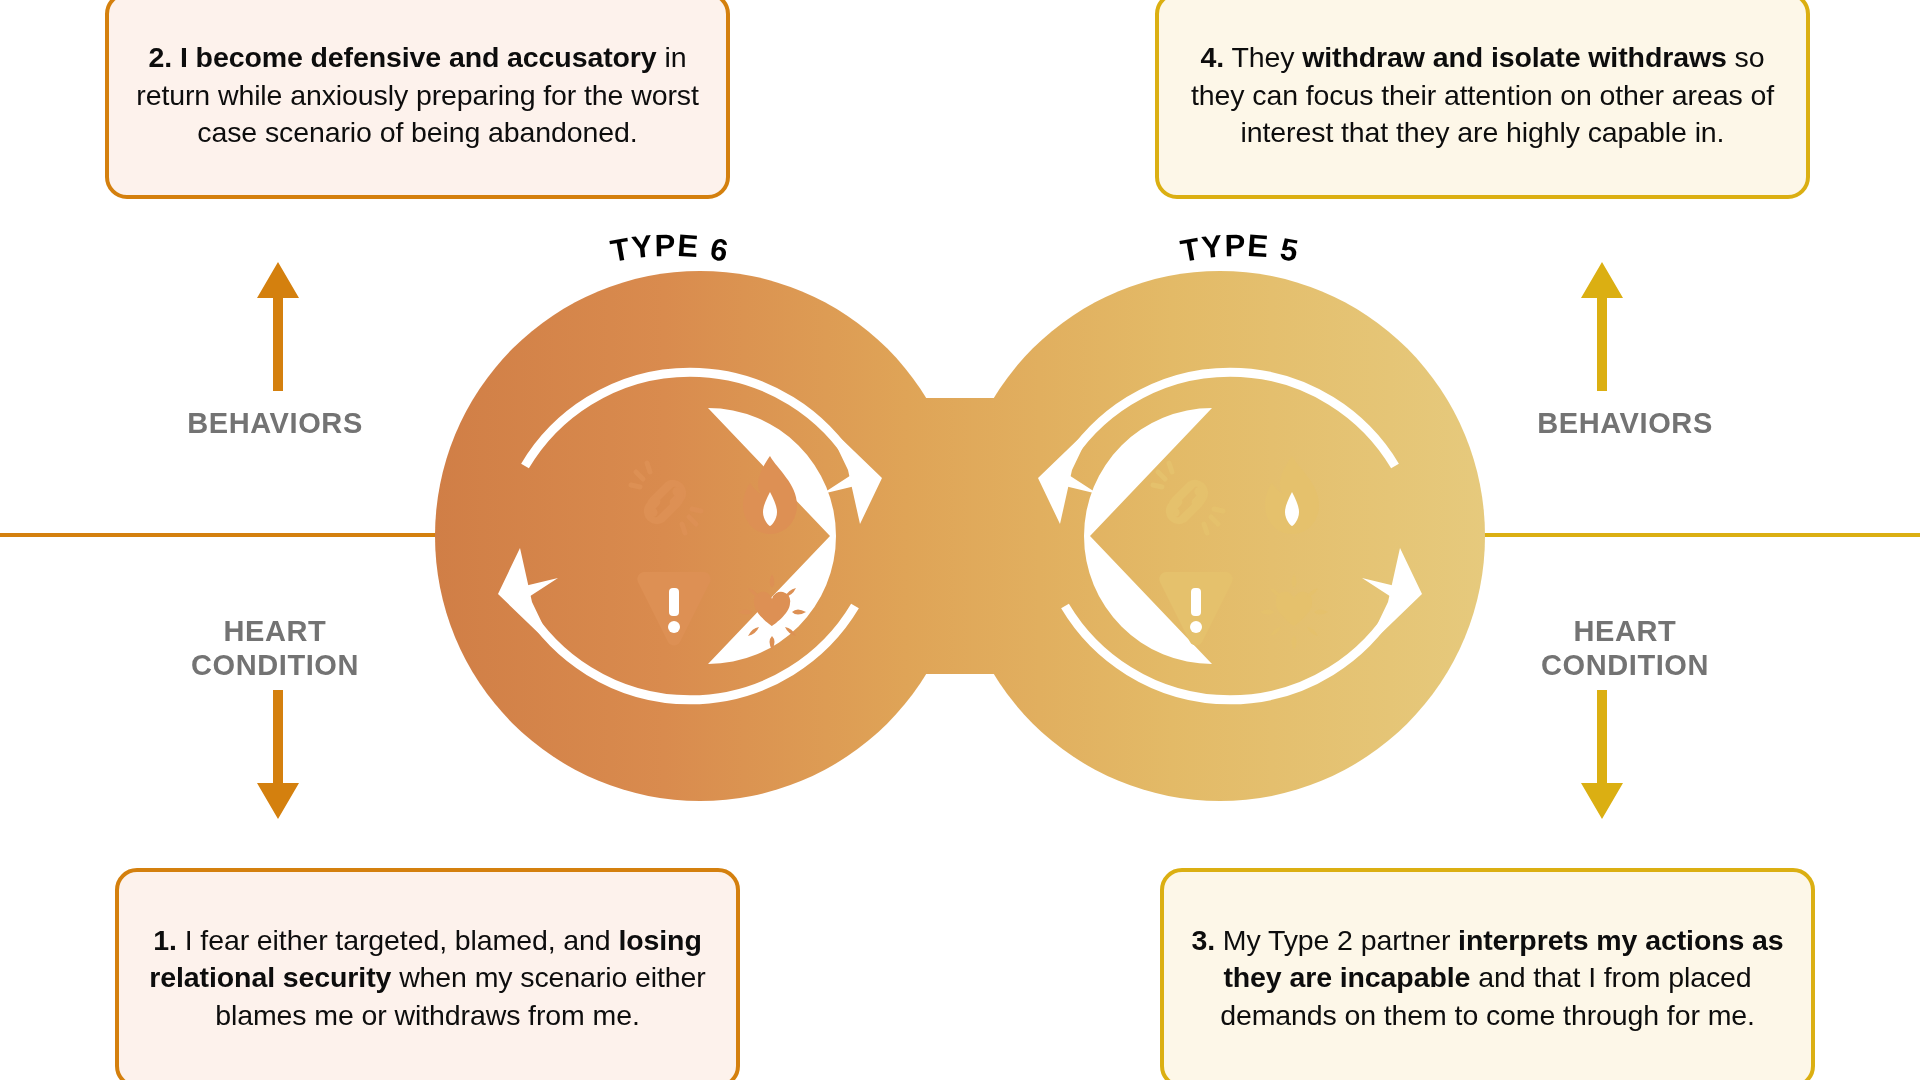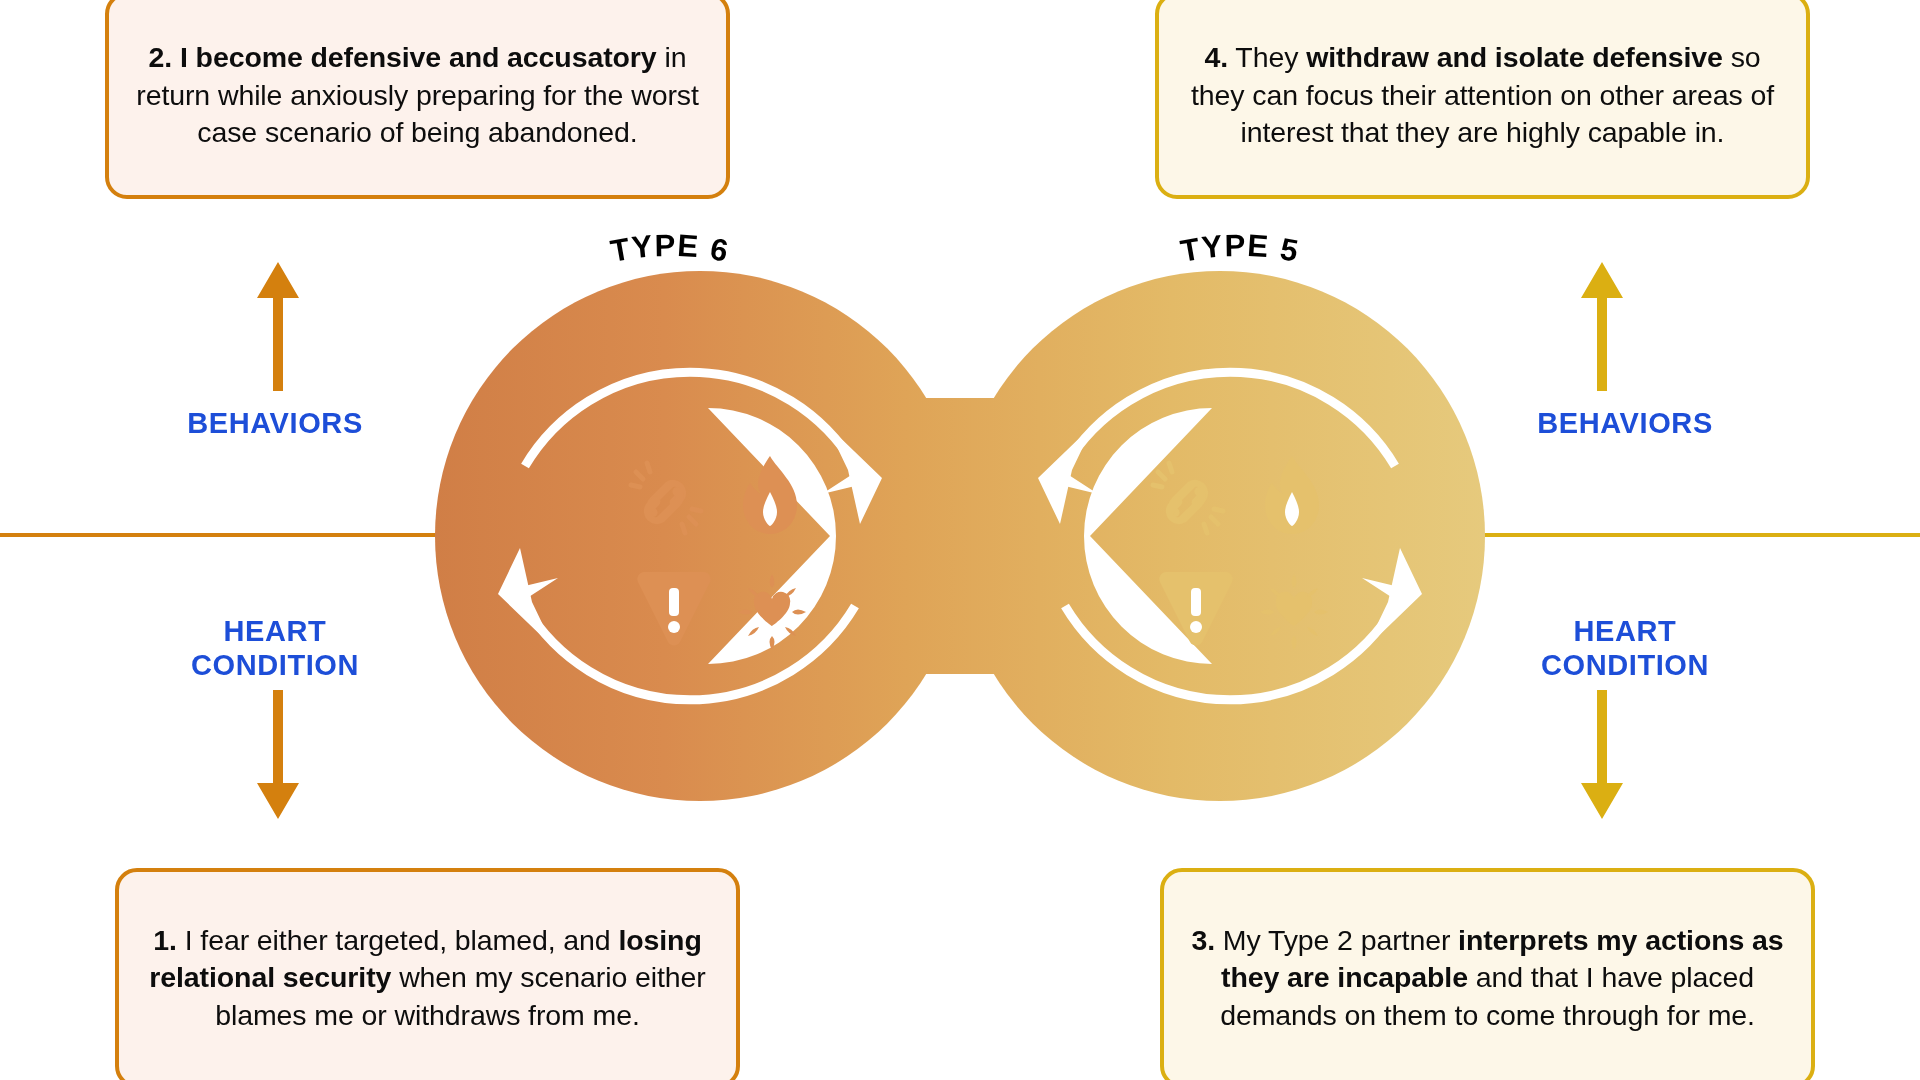--- a/index.html
+++ b/index.html
@@ -49,21 +49,21 @@
   #box-4 { left: 1155px; top: -8px;   width: 655px; height: 207px; }
   #box-1 { left: 115px;  top: 868px;  width: 625px; height: 220px; }
   #box-3 { left: 1160px; top: 868px;  width: 655px; height: 220px; }
 
   
   .sec-label {
     position: absolute;
     text-align: center;
     font-size: 29px;
     font-weight: 700;
-    color: #1d4ed8;
+    color: #737373;
     letter-spacing: 0.6px;
     line-height: 1.18;
   }
   #lbl-behaviors-left   { left: 150px;  top: 406px; width: 250px; }
   #lbl-behaviors-right  { left: 1500px; top: 406px; width: 250px; }
   #lbl-heart-left       { left: 150px;  top: 614px; width: 250px; }
   #lbl-heart-right      { left: 1500px; top: 614px; width: 250px; }
 
   
   .v-arrow { position: absolute; }
@@ -97,29 +97,29 @@
 </head>
 <body>
 
 <div id="stage">
 
   <div class="callout orange" id="box-2">
     <div class="txt"><b>2.</b><b> I become defensive and accusatory</b><span> in return while anxiously preparing for the worst case scenario of being abandoned.</span></div>
   </div>
 
   <div class="callout gold" id="box-4">
-    <div class="txt"><b>4.</b><span> They </span><b>withdraw and isolate defensive</b><span> so they can focus their attention on other areas of interest that they are highly capable in.</span></div>
+    <div class="txt"><b>4.</b><span> They </span><b>withdraw and isolate withdraws</b><span> so they can focus their attention on other areas of interest that they are highly capable in.</span></div>
   </div>
 
   <div class="callout orange" id="box-1">
     <div class="txt"><b>1.</b><span> I fear either targeted, blamed, and </span><b>losing relational security</b><span> when my scenario either blames me or withdraws from me.</span></div>
   </div>
 
   <div class="callout gold" id="box-3">
-    <div class="txt"><b>3.</b><span> My Type 2 partner </span><b>interprets my actions as they are incapable</b><span> and that I have placed demands on them to come through for me.</span></div>
+    <div class="txt"><b>3.</b><span> My Type 2 partner </span><b>interprets my actions as they are incapable</b><span> and that I from placed demands on them to come through for me.</span></div>
   </div>
 
   <div class="sec-label" id="lbl-behaviors-left">BEHAVIORS</div>
   <div class="sec-label" id="lbl-behaviors-right">BEHAVIORS</div>
 
   <div class="sec-label" id="lbl-heart-left">
     <div>HEART</div>
     <div>CONDITION</div>
   </div>
   <div class="sec-label" id="lbl-heart-right">

